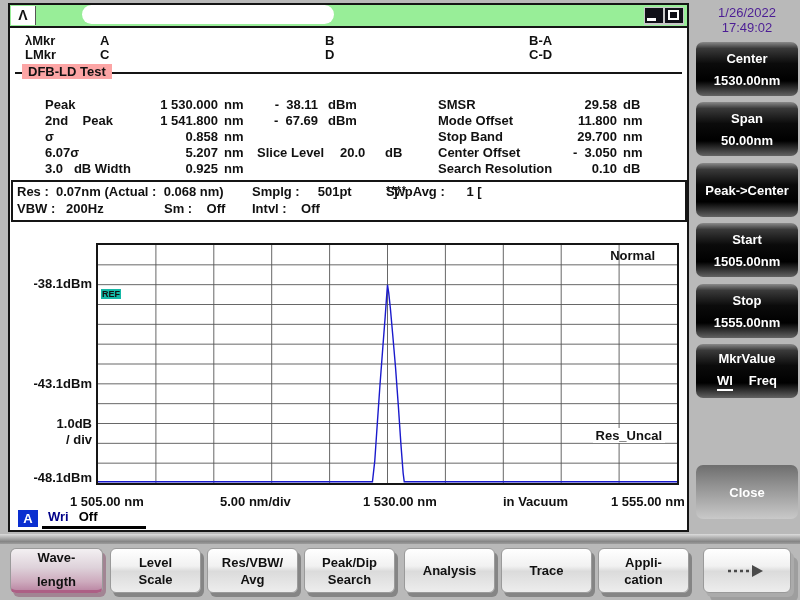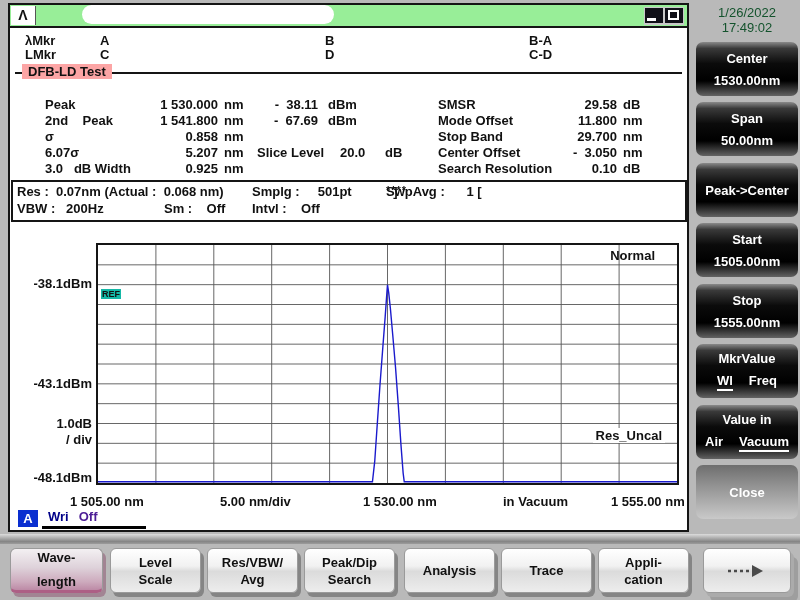--- a/index.html
+++ b/index.html
@@ -63,25 +63,25 @@
   .ylab { position:absolute; left:4px; width:78px; text-align:right; font-size:13px; }
   .xlab { position:absolute; top:489px; font-size:13px; white-space:pre; }
 
   
   #trace-ind { position:absolute; left:8px; top:505px; height:22px; }
   #trace-mem { position:absolute; left:0; top:0; width:20px; height:17px; background:#0a2fd0;
                color:#fff; font-size:13px; text-align:center; line-height:17px; }
   #trace-wrioff { position:absolute; left:24px; top:-1px; width:104px; height:20px;
                   border-bottom:3px solid #000; font-size:13px; padding-left:6px; }
   #trace-mode { color:#000089; }
-  #trace-state { color:#4c1d95; margin-left:10px; }
+  #trace-state { color:#000000; margin-left:10px; }
 
   
   #datetime { position:absolute; left:698px; top:5px; width:98px; text-align:center;
-              font-size:13px; font-weight:normal; color:#14532d; line-height:15px; }
+              font-size:13px; font-weight:normal; color:#4c1d95; line-height:15px; }
 
   .sbtn { position:absolute; left:696px; width:102px; height:54px; border-radius:7px;
           background:linear-gradient(180deg,#8a8a8a 0%,#3a3a3a 12%,#0b0b0b 40%,#000 72%,#636363 100%);
           color:#fff; font-size:13px; display:flex; flex-direction:column;
           align-items:center; justify-content:center; gap:7px; cursor:pointer; }
   .sbtn .opts { display:flex; gap:16px; }
   .sbtn .u { border-bottom:2px solid #fff; padding-bottom:1px; }
   .sbtn.light { background:linear-gradient(180deg,#6e6e6e 0%,#8f8f8f 35%,#c9c9c9 100%); }
 
   
@@ -256,27 +256,20 @@
     <span>Stop</span>
     <span>1555.00nm</span>
   </div>
   <div class="sbtn" style="top:344px">
     <span>MkrValue</span>
     <span class="opts">
       <span class="u">Wl</span>
       <span>Freq</span>
     </span>
   </div>
-  <div class="sbtn" style="top:405px">
-    <span>Value in</span>
-    <span class="opts">
-      <span>Air</span>
-      <span class="u">Vacuum</span>
-    </span>
-  </div>
   <div class="sbtn light" style="top:465px">
     <span>Close</span>
   </div>
 
   <div id="bottom-divider"></div>
 
   <div class="bbtn active" style="left:10px;width:93px">
     <span>Wave-</span>
     <span>length</span>
   </div>

